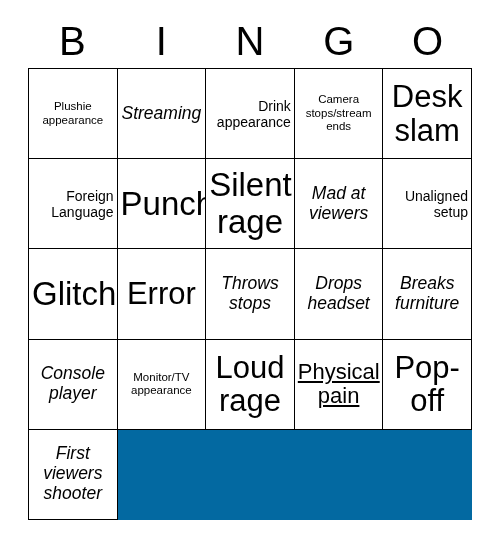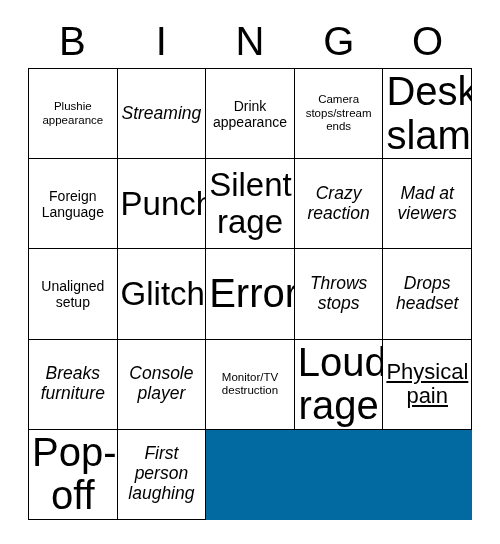--- a/index.html
+++ b/index.html
@@ -74,25 +74,25 @@
   }
   .cell .cell-text {
     display: block;
     width: 100%;
     line-height: 1.12;
     color: #000000;
   }
 
   
   .fs-xs  .cell-text { font-size: 11.5px; line-height: 1.18; }
-  .fs-sm  .cell-text { font-size: 14px;   line-height: 1.15; }
+  .fs-sm  .cell-text { font-size: 14px;   line-height: 1.15; text-align: right; }
   .fs-md  .cell-text { font-size: 17.5px; line-height: 1.14; font-style: italic; }
   .fs-lg  .cell-text { font-size: 22px;   line-height: 1.12; text-decoration: underline; }
   .fs-xl  .cell-text { font-size: 33px;   line-height: 1.10; }
-  .fs-xxl .cell-text { font-size: 40px;   line-height: 1.08; }
+  .fs-xxl .cell-text { font-size: 31px;   line-height: 1.08; }
 </style>
 </head>
 <body>
 
 <div class="card">
 
   <div class="bingo-header">
     <div class="letter">B</div>
     <div class="letter">I</div>
     <div class="letter">N</div>
@@ -119,23 +119,20 @@
       <div class="cell fs-sm">
         <span class="cell-text">Foreign Language</span>
       </div>
       <div class="cell fs-xl">
         <span class="cell-text">Punch</span>
       </div>
       <div class="cell fs-xl">
         <span class="cell-text">Silent rage</span>
       </div>
       <div class="cell fs-md">
-        <span class="cell-text">Crazy reaction</span>
-      </div>
-      <div class="cell fs-md">
         <span class="cell-text">Mad at viewers</span>
       </div>
       <div class="cell fs-sm">
         <span class="cell-text">Unaligned setup</span>
       </div>
       <div class="cell fs-xl">
         <span class="cell-text">Glitch</span>
       </div>
       <div class="cell fs-xxl">
         <span class="cell-text">Error</span>
@@ -146,29 +143,29 @@
       <div class="cell fs-md">
         <span class="cell-text">Drops headset</span>
       </div>
       <div class="cell fs-md">
         <span class="cell-text">Breaks furniture</span>
       </div>
       <div class="cell fs-md">
         <span class="cell-text">Console player</span>
       </div>
       <div class="cell fs-xs">
-        <span class="cell-text">Monitor/TV destruction</span>
+        <span class="cell-text">Monitor/TV appearance</span>
       </div>
       <div class="cell fs-xxl">
         <span class="cell-text">Loud rage</span>
       </div>
       <div class="cell fs-lg">
         <span class="cell-text">Physical pain</span>
       </div>
       <div class="cell fs-xxl">
         <span class="cell-text">Pop-off</span>
       </div>
       <div class="cell fs-md">
-        <span class="cell-text">First person laughing</span>
+        <span class="cell-text">First viewers shooter</span>
       </div>
     </div>
 
 </div>
 
 </body></html>

